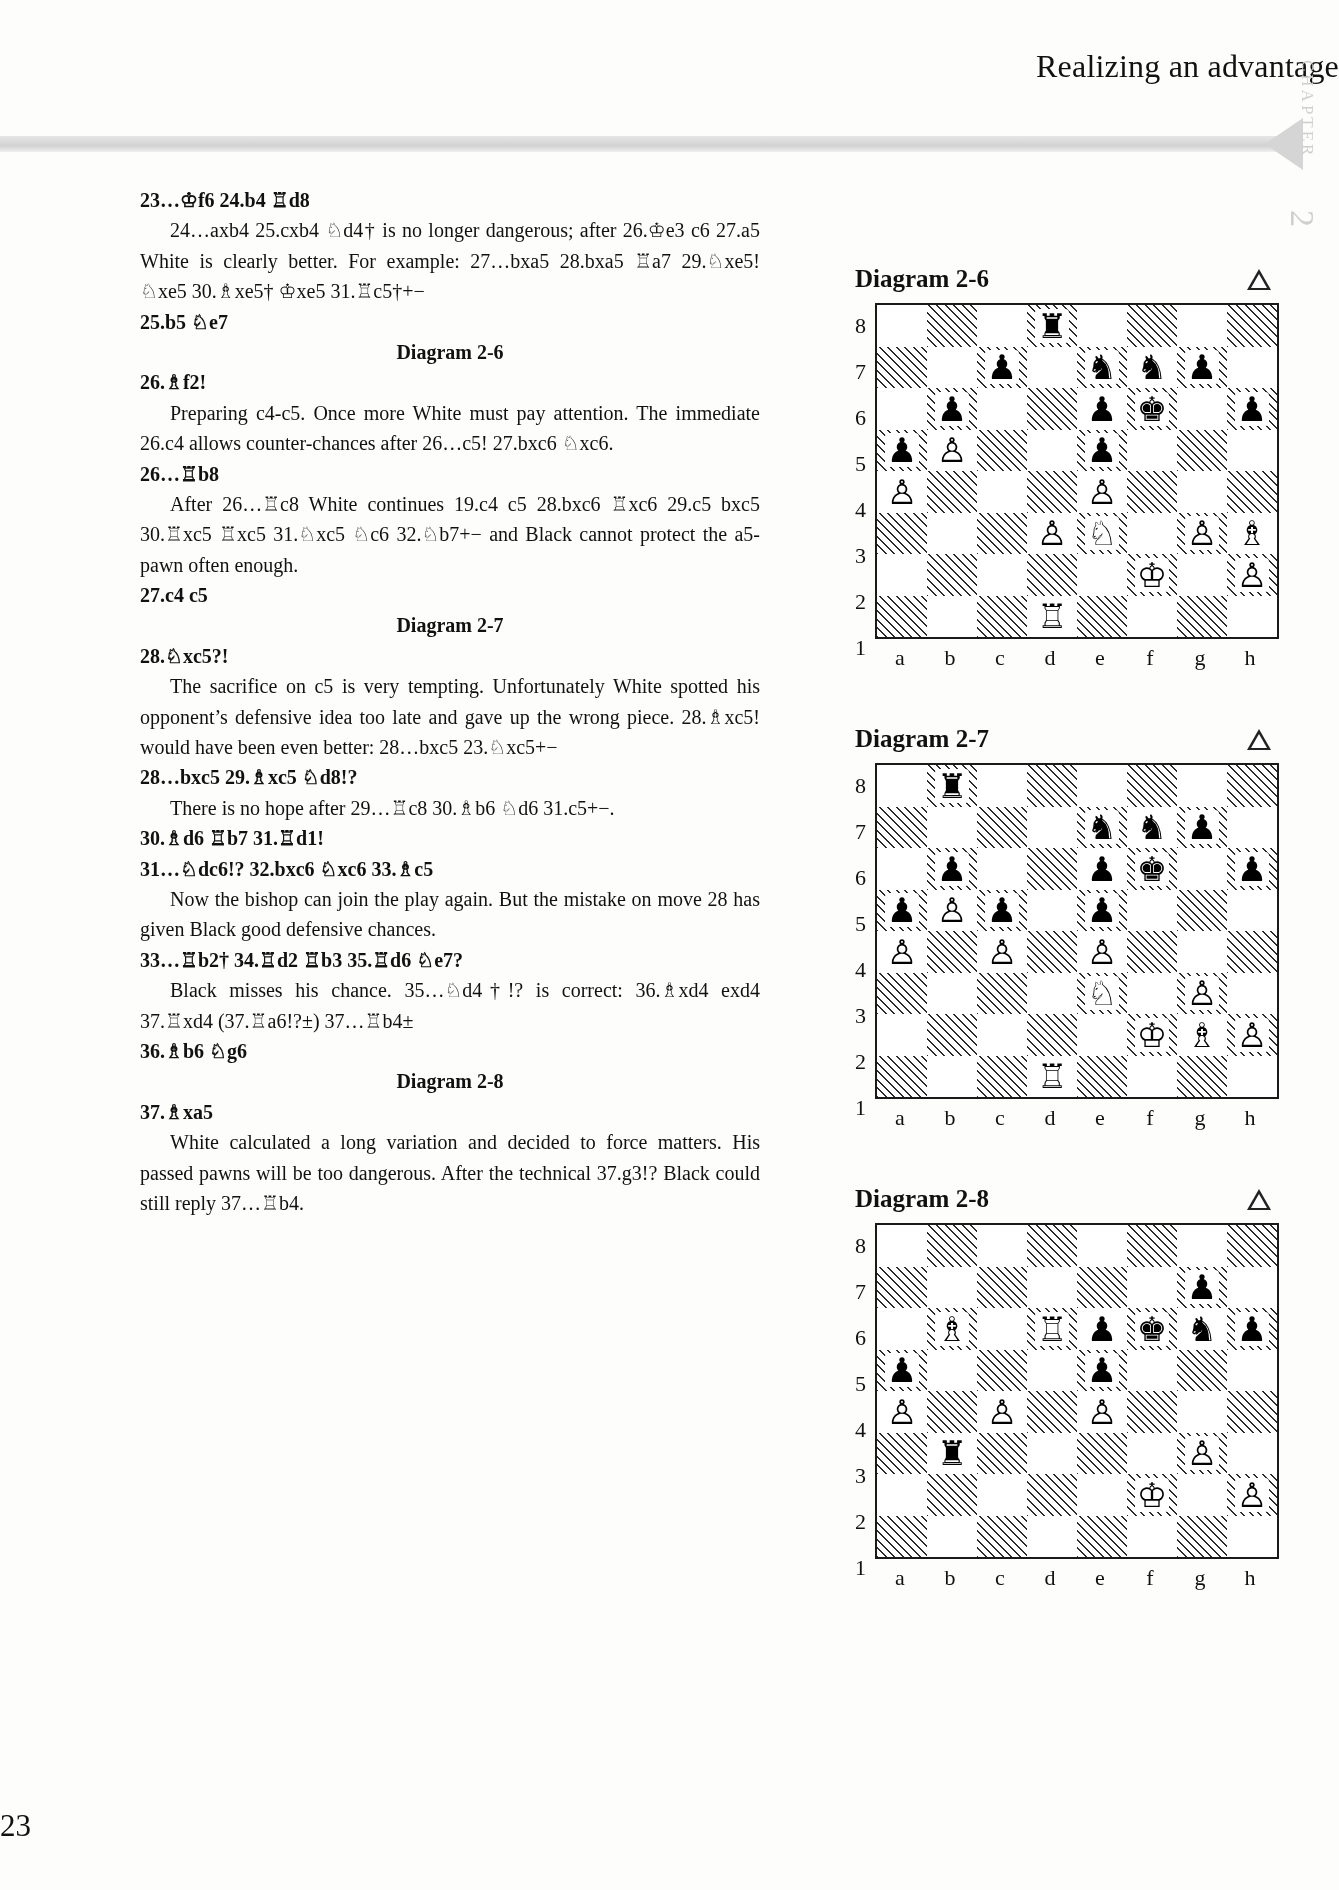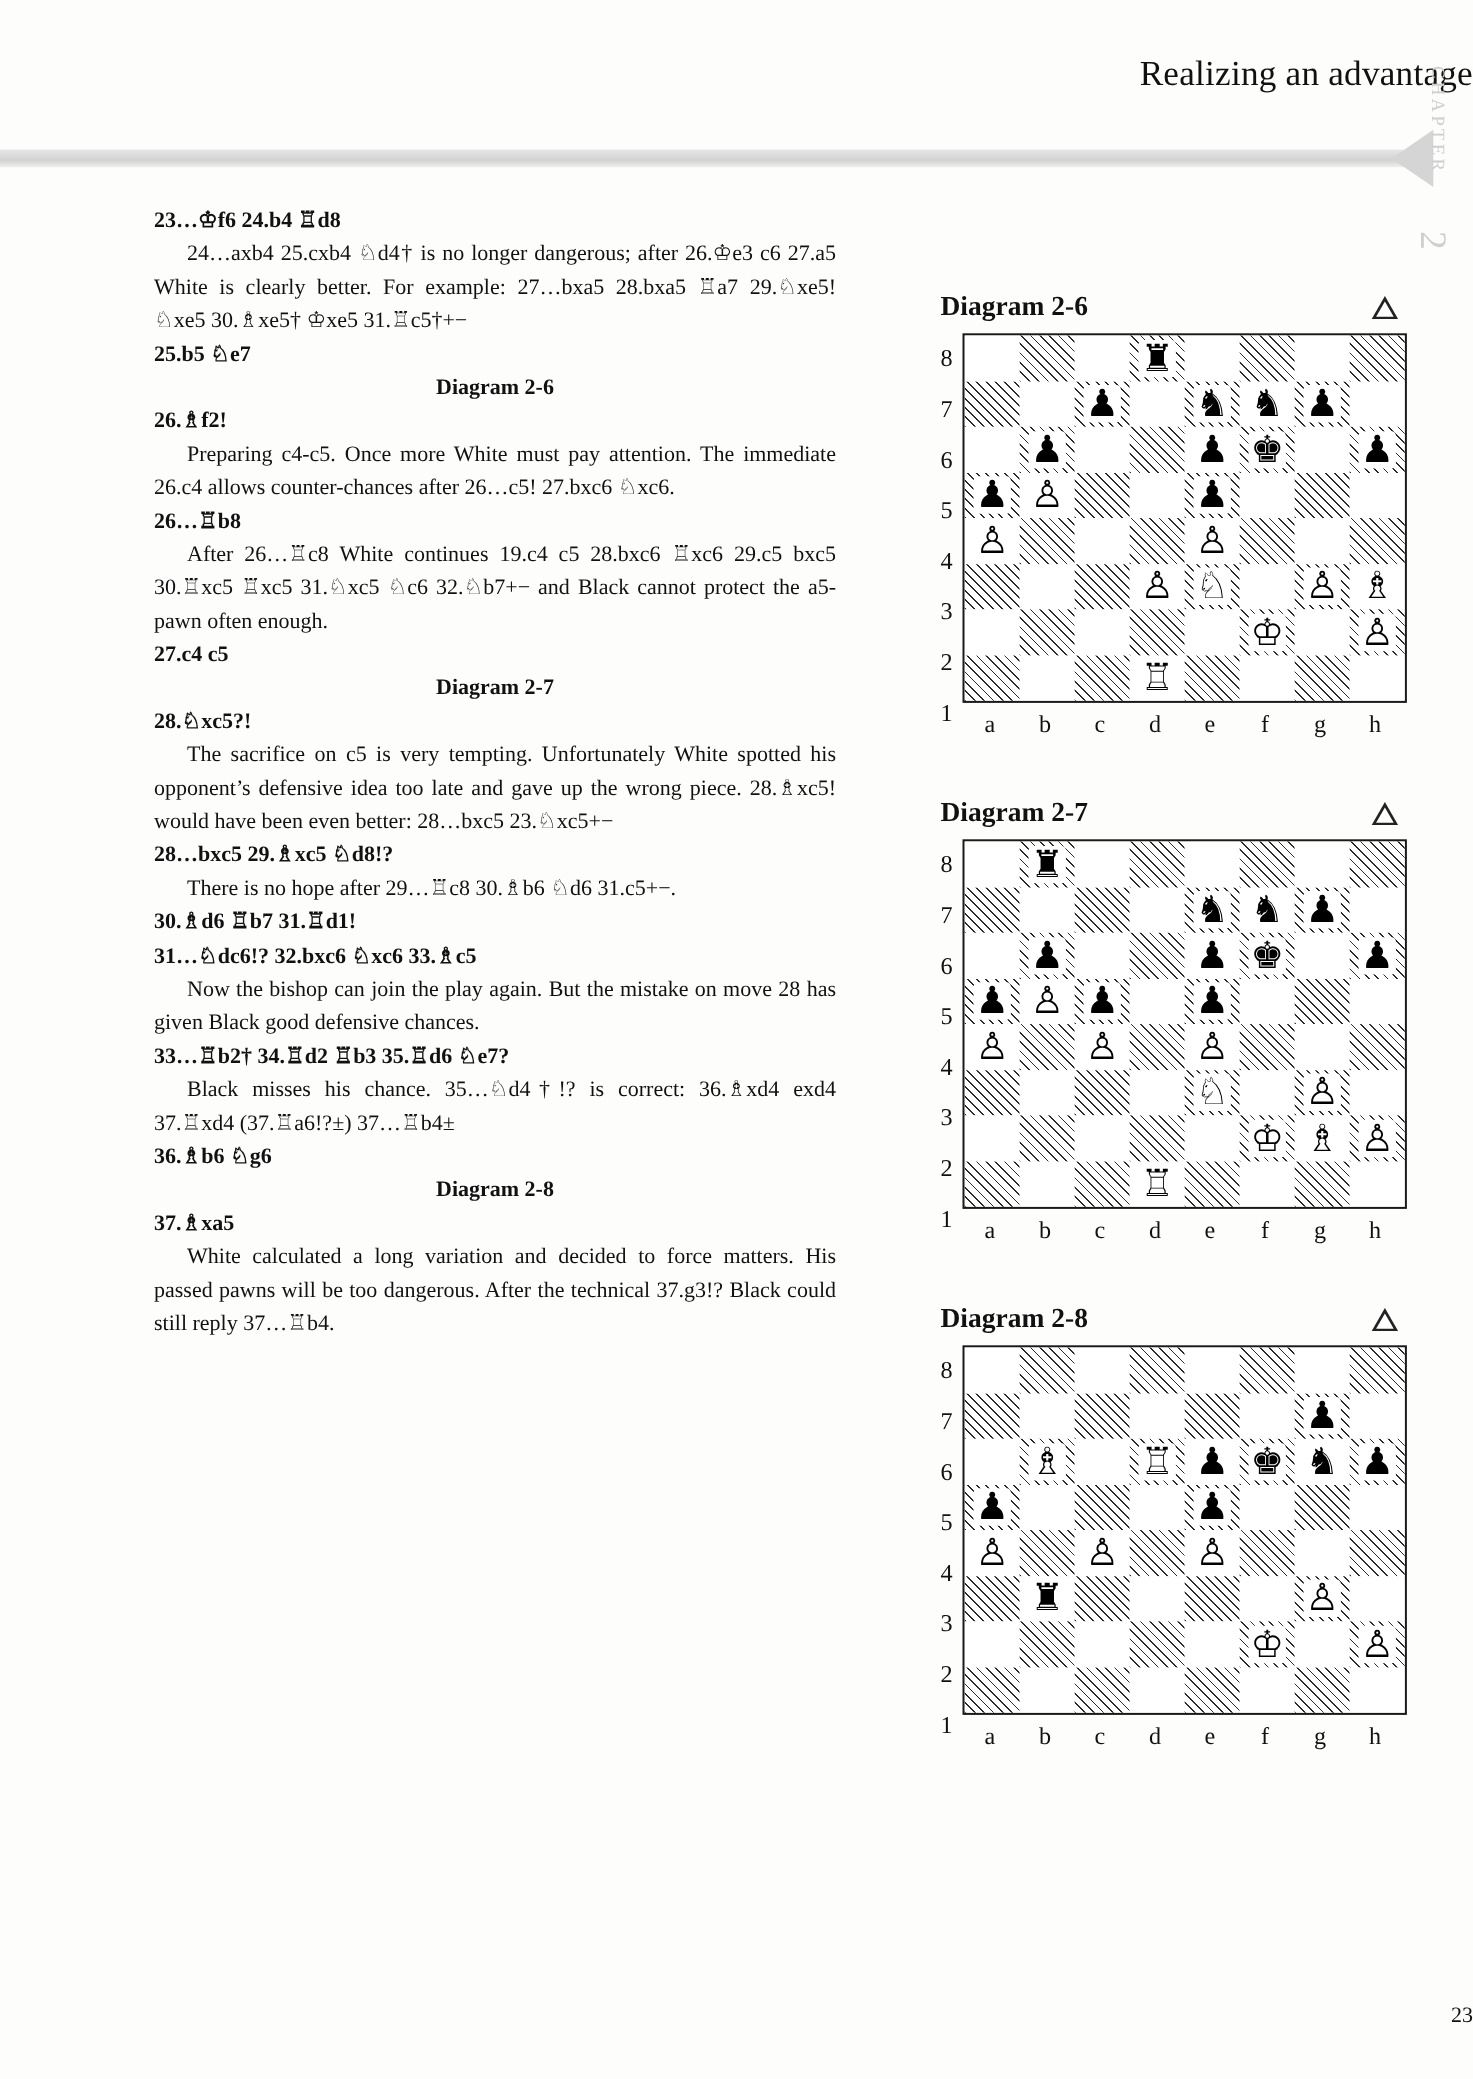--- a/index.html
+++ b/index.html
@@ -62,22 +62,22 @@
   .mv{font-weight:bold;}
   .ind{text-indent:30px;}
   .dgm-label{
     text-align:center;
     font-weight:bold;
     margin:6px 0 2px 0;
   }
   .folio{
     position:absolute;
     left:0;right:0;bottom:46px;
-    text-align:right;
-    font-size:20px;
+    text-align:left;
+    font-size:31px;
     margin-top:24px;
   }
   
   .col-dgm{
     position:absolute;
     left:855px;top:265px;width:420px;
   }
   .dgm-block{margin-bottom:54px;position:relative;}
   .dgm-head{
     display:flex;align-items:center;justify-content:space-between;

